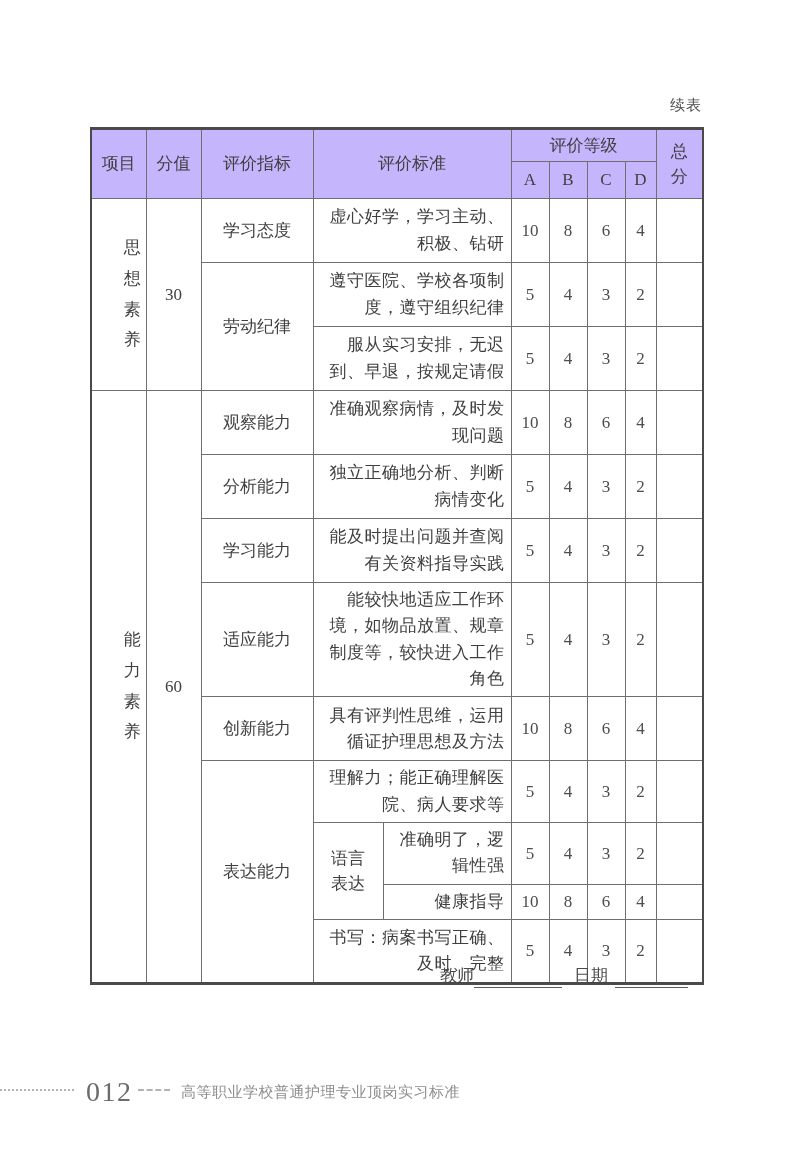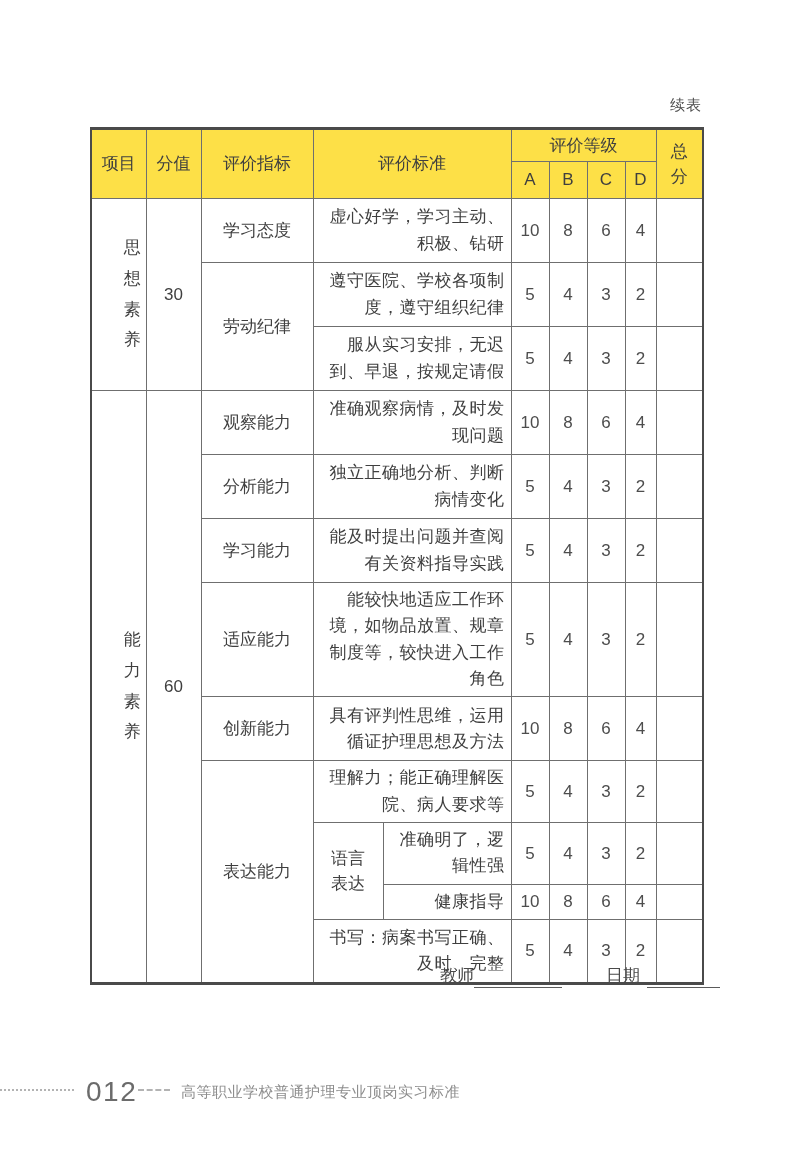--- a/index.html
+++ b/index.html
@@ -1,57 +1,57 @@
 <!DOCTYPE html>
 <html><head>
 <meta charset="utf-8">
 <style>
   html,body { margin:0; padding:0; background:#ffffff; }
   .page {
     position:relative; width:728px; height:1150px; background:#ffffff;
-    font-family:Liberation Sans, sans-serif; color:#3f3f3f;
+    font-family:Liberation Serif, serif; color:#3f3f3f;
     overflow:hidden;
   }
   .prewrap { white-space:pre-line; }
 
   .continued {
     position:absolute; left:600px; top:96px; width:102px;
     text-align:right; font-size:15px; color:#4c4c4c; letter-spacing:1px;
   }
 
   table.eval {
     position:absolute; left:90px; top:127px; width:612px;
     border-collapse:collapse; table-layout:fixed;
   }
   table.eval { border:2px solid #4a4a4a; border-top-width:3px; border-bottom-width:3px; }
   .eval th, .eval td {
     border:1px solid #6f6f6f; font-size:17px; font-weight:normal;
     text-align:center; vertical-align:middle; padding:2px 4px;
     color:#3f3f3f; line-height:1.5;
   }
-  .eval thead th { background:#fde047; }
+  .eval thead th { background:#c4b5fd; }
   .eval tr.h1 { height:33px; }
   .eval tr.h2 { height:37px; }
   .eval td.std { text-align:right; padding:4px 6px 4px 9px; line-height:1.55; letter-spacing:0.5px; }
   .eval td.num { color:#4d4d4d;margin-left:25px; }
   .eval td.section { line-height:1.8;padding-left:31px; }
   .eval td.total-cell { }
   .r-std { height:64px; }
   .r-tall { height:88px; }
   .r-med { height:60px; }
   .r-short { height:31px; }
 
   .signature {
     position:absolute; left:440px; top:964px; font-size:17px; color:#4a4a4a;
     display:flex; align-items:flex-end; line-height:24px;
   }
   .uline { display:inline-block; border-bottom:1.5px solid #5a5a5a; height:22px; }
   .uline.w88 { width:88px; }
   .uline.w73 { width:73px; margin-left:7px; }
-  .datelab { margin-left:44px; }
+  .datelab { margin-left:12px; }
 
   .footer-dotline {
     position:absolute; left:0; top:1089px; width:74px;
     border-top:2px dotted #b3b3b3;
   }
   .footer-pagenum {
     position:absolute; left:86px; top:1076px; font-size:28px; color:#6b6b6b;
     letter-spacing:1.5px;
   }
   .footer-dashline {

